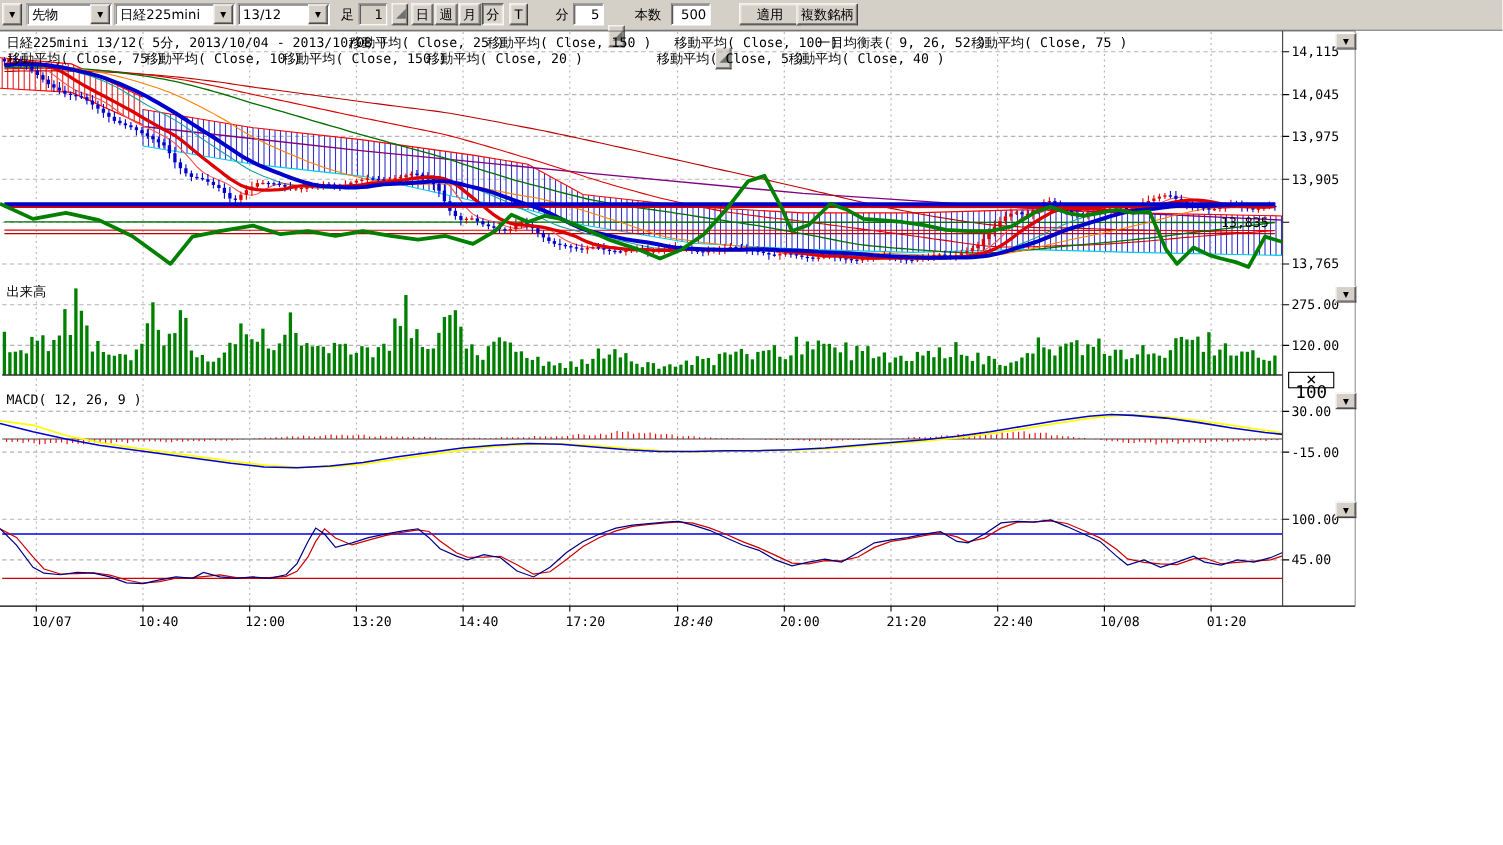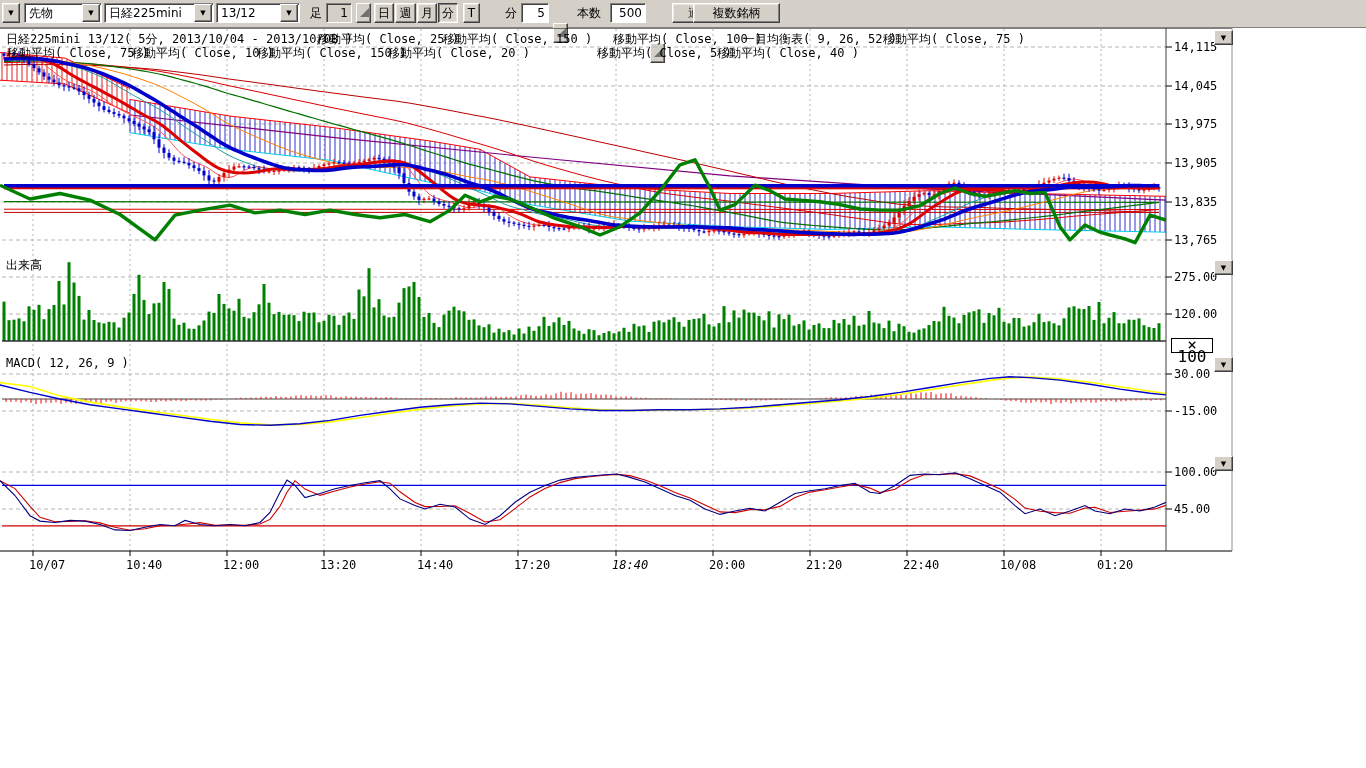--- a/index.html
+++ b/index.html
@@ -84,21 +84,21 @@
       </div>
     <div class="tb tlabel" style="left:505px;">分</div>
     <div class="tb spinfield" style="left:521px;width:28px;">5</div>
     <div class="tb spinbtn" style="left:553px;"></div>
     <div class="tb tlabel" style="left:577px;">本数</div>
     <div class="tb spinfield" style="left:610px;width:36px;">500</div>
     <div class="tb spinbtn" style="left:650px;"></div>
     <div class="tb win-btn" style="left:672px;width:56px;">
         <span>適用</span>
       </div>
-    <div class="tb win-btn" style="left:693px;width:87px;align-items:flex-end;">
+    <div class="tb win-btn" style="left:724px;width:56px;align-items:flex-end;">
         <span>複数銘柄</span>
       </div>
   </div>
 
   <div id="chartwrap">
     <svg id="chartsvg" width="1366" height="560">
         <clipPath id="plot">
           <rect x="0" y="0" width="1166" height="523"></rect>
         </clipPath>
         <line x1="33" y1="1" x2="33" y2="523" stroke="#b4b4b4" stroke-dasharray="2,3"></line>
@@ -1356,21 +1356,21 @@
     <div class="ovl paneLabel" style="left:6px;top:229px;">出来高</div>
     <div class="ovl paneLabel" style="left:6px;top:328px;">MACD( 12, 26, 9 )</div>
 
     <div id="multbox" style="left:1171px;top:310px;width:40px;height:13px;">× 100</div>
 
     <div id="axislabels">
         <div class="ovl axnum" style="left: 1174px; top: 12px;">14,115</div>
         <div class="ovl axnum" style="left: 1174px; top: 51px;">14,045</div>
         <div class="ovl axnum" style="left: 1174px; top: 89px;">13,975</div>
         <div class="ovl axnum" style="left: 1174px; top: 128px;">13,905</div>
-        <div class="ovl axnum" style="left: 1174px; top: 167px;">13,835</div>
+        <div class="ovl axnum" style="left: 1110px; top: 167px;">13,835</div>
         <div class="ovl axnum" style="left: 1174px; top: 205px;">13,765</div>
         <div class="ovl axnum" style="left: 1174px; top: 242px;">275.00</div>
         <div class="ovl axnum" style="left: 1174px; top: 279px;">120.00</div>
         <div class="ovl axnum" style="left: 1174px; top: 339px;">30.00</div>
         <div class="ovl axnum" style="left: 1174px; top: 376px;">-15.00</div>
         <div class="ovl axnum" style="left: 1174px; top: 437px;">100.00</div>
         <div class="ovl axnum" style="left: 1174px; top: 474px; text-align: center;">45.00</div>
         <div class="ovl axnum" style="left: 29px; top: 530px;">10/07</div>
         <div class="ovl axnum" style="left: 126px; top: 530px;">10:40</div>
         <div class="ovl axnum" style="left: 223px; top: 530px;">12:00</div>

